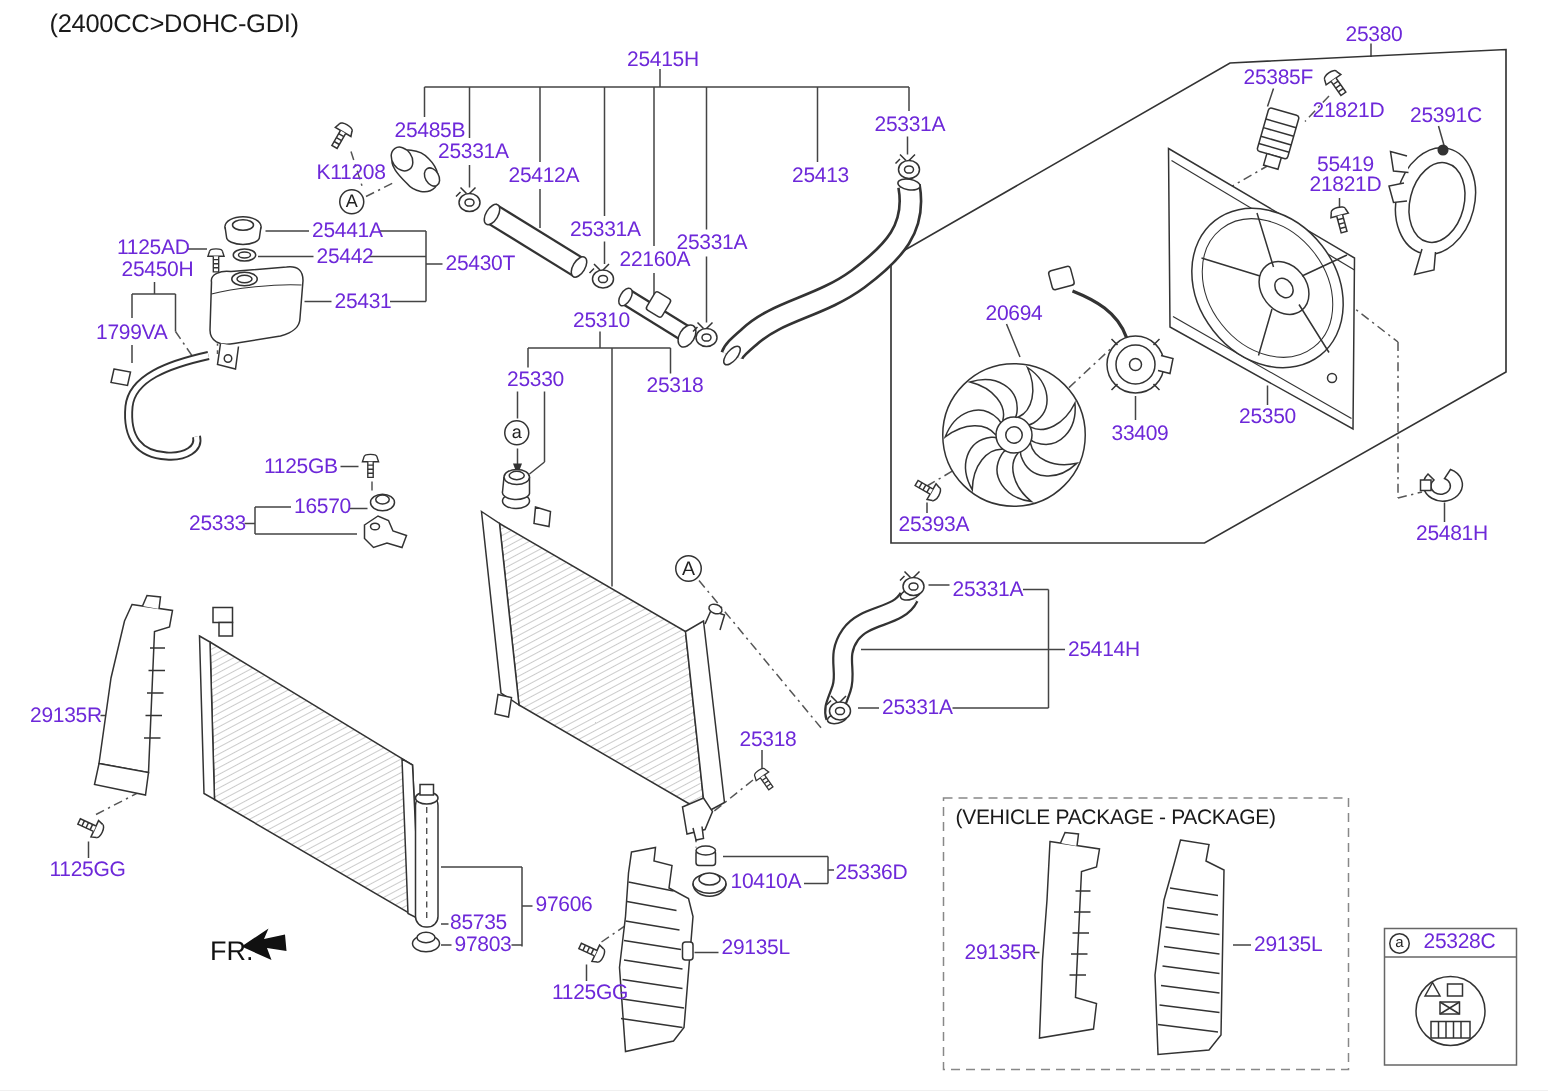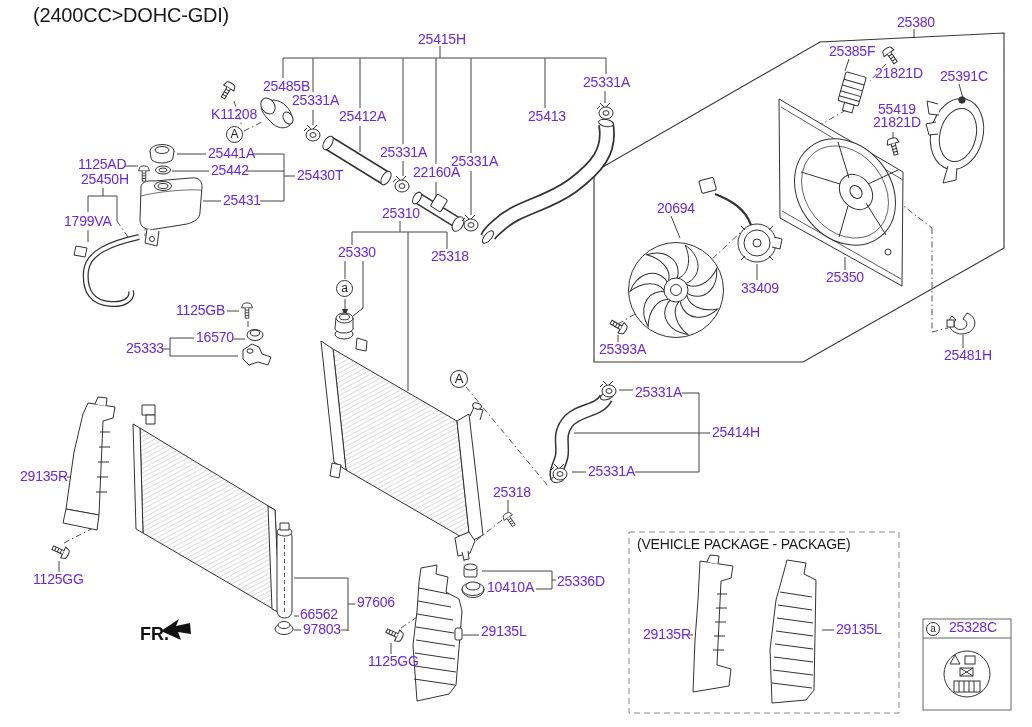--- a/index.html
+++ b/index.html
@@ -1,21 +1,21 @@
 <!DOCTYPE html>
 <html><head>
 <meta charset="utf-8">
 <style>
   html,body{margin:0;padding:0;background:#f2f2f2}
   #stage{position:relative;width:1032px;height:727px;background:#ffffff;overflow:hidden;
          font-family:"Liberation Sans",sans-serif;outline:1px solid #d9d9d9}
   #art{position:absolute;left:0;top:0}
   .lbl{position:absolute;font-size:14px;line-height:13px;color:#6d28d9;white-space:nowrap;letter-spacing:-0.2px}
   .blk{color:#1a1a1a}
-  .fr{font-size:18px;font-weight:bold;color:#111;letter-spacing:0}
+  .fr{font-size:18px;font-weight:normal;color:#111;letter-spacing:0}
   .ref{position:absolute;box-sizing:border-box;border:1.4px solid #333;border-radius:50%;
        background:#fff;color:#222;text-align:center;font-size:12px;line-height:14px}
 </style>
 </head>
 <body>
 
 <div id="stage">
 
 <svg id="art" width="1032" height="727" viewBox="0 0 1032 727">
   <defs>
@@ -282,21 +282,21 @@
     <circle cx="967" cy="674" r="23" fill="#fff"></circle>
     <path d="M950,664 l5,-9 5,9 z"></path>
     <rect x="965" y="656" width="10" height="8"></rect>
     <rect x="960" y="668" width="13" height="8"></rect>
     <path d="M960,668 l13,8 M973,668 l-13,8"></path>
     <rect x="954" y="681" width="26" height="11"></rect>
     <path d="M959,681 v11 M964,681 v11 M969,681 v11 M974,681 v11"></path>
   </g>
 </svg>
 
-<div class="lbl blk" style="left:33px;top:9px;font-size:20px">(2400CC&gt;DOHC-GDI)</div>
+<div class="lbl blk" style="left:33px;top:9px;font-size:17px">(2400CC&gt;DOHC-GDI)</div>
 
 <div class="lbl" style="left:418px;top:33px">25415H</div>
 <div class="lbl" style="left:583px;top:76px">25331A</div>
 <div class="lbl" style="left:897px;top:16px">25380</div>
 <div class="lbl" style="left:829px;top:45px">25385F</div>
 <div class="lbl" style="left:875px;top:67px">21821D</div>
 <div class="lbl" style="left:940px;top:70px">25391C</div>
 <div class="lbl" style="left:878px;top:103px">55419</div>
 <div class="lbl" style="left:873px;top:116px">21821D</div>
 <div class="lbl" style="left:263px;top:80px">25485B</div>
@@ -327,21 +327,21 @@
 <div class="lbl" style="left:126px;top:342px">25333</div>
 <div class="lbl" style="left:635px;top:386px">25331A</div>
 <div class="lbl" style="left:712px;top:426px">25414H</div>
 <div class="lbl" style="left:588px;top:465px">25331A</div>
 <div class="lbl" style="left:20px;top:470px">29135R</div>
 <div class="lbl" style="left:493px;top:486px">25318</div>
 <div class="lbl" style="left:33px;top:573px">1125GG</div>
 <div class="lbl" style="left:487px;top:581px">10410A</div>
 <div class="lbl" style="left:557px;top:575px">25336D</div>
 <div class="lbl" style="left:357px;top:596px">97606</div>
-<div class="lbl" style="left:300px;top:608px">66562</div>
+<div class="lbl" style="left:300px;top:608px">85735</div>
 <div class="lbl" style="left:303px;top:623px">97803</div>
 <div class="lbl fr" style="left:140px;top:628px">FR.</div>
 <div class="lbl" style="left:368px;top:655px">1125GG</div>
 <div class="lbl" style="left:481px;top:625px">29135L</div>
 <div class="lbl blk" style="left:637px;top:538px">(VEHICLE PACKAGE - PACKAGE)</div>
 <div class="lbl" style="left:643px;top:628px">29135R</div>
 <div class="lbl" style="left:836px;top:623px">29135L</div>
 <div class="lbl" style="left:949px;top:621px">25328C</div>
 
 <div class="ref" style="left:226px;top:126px;width:17px;height:17px">A</div>

